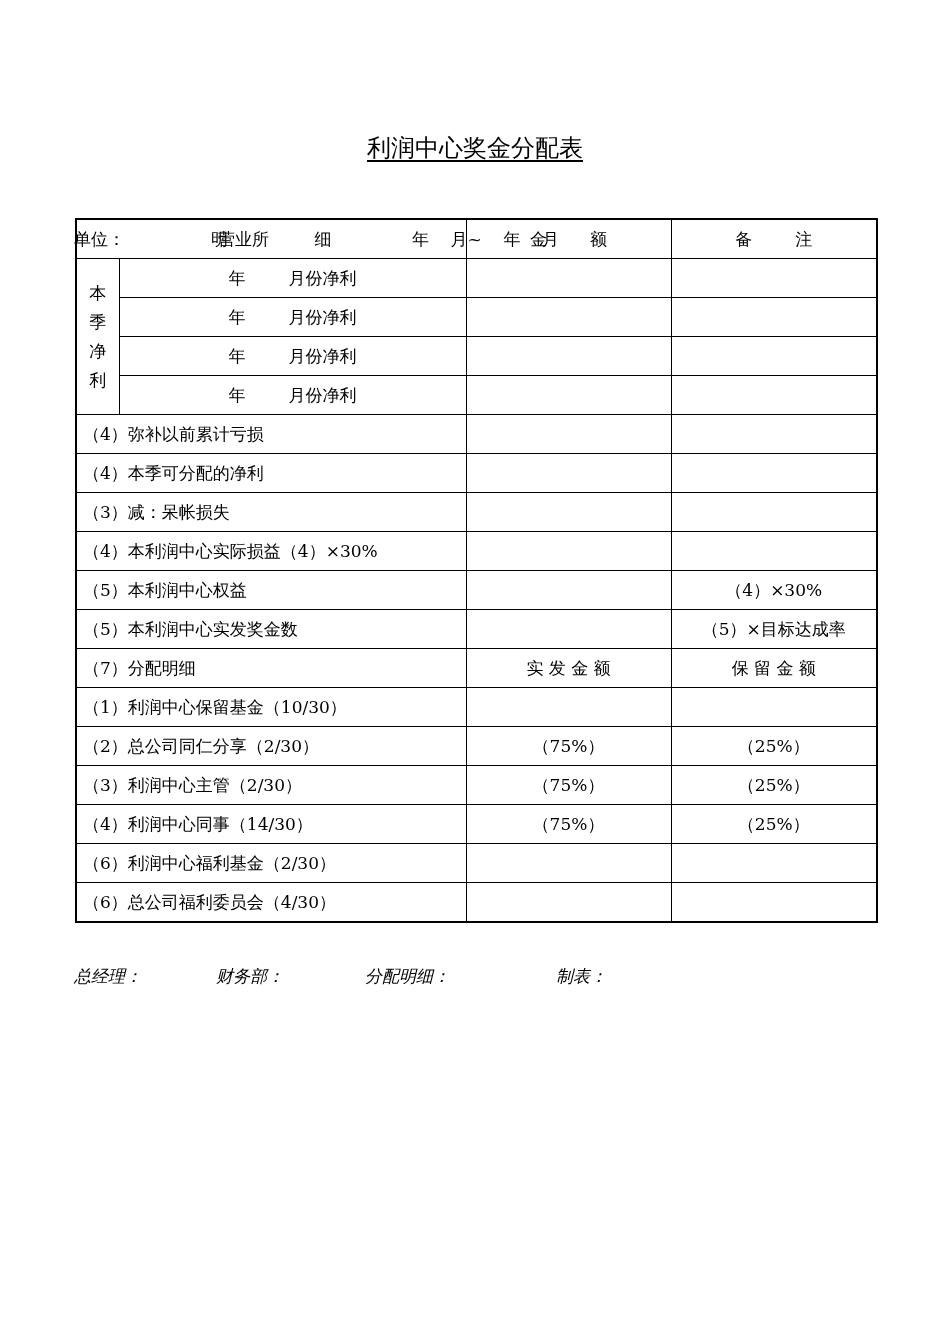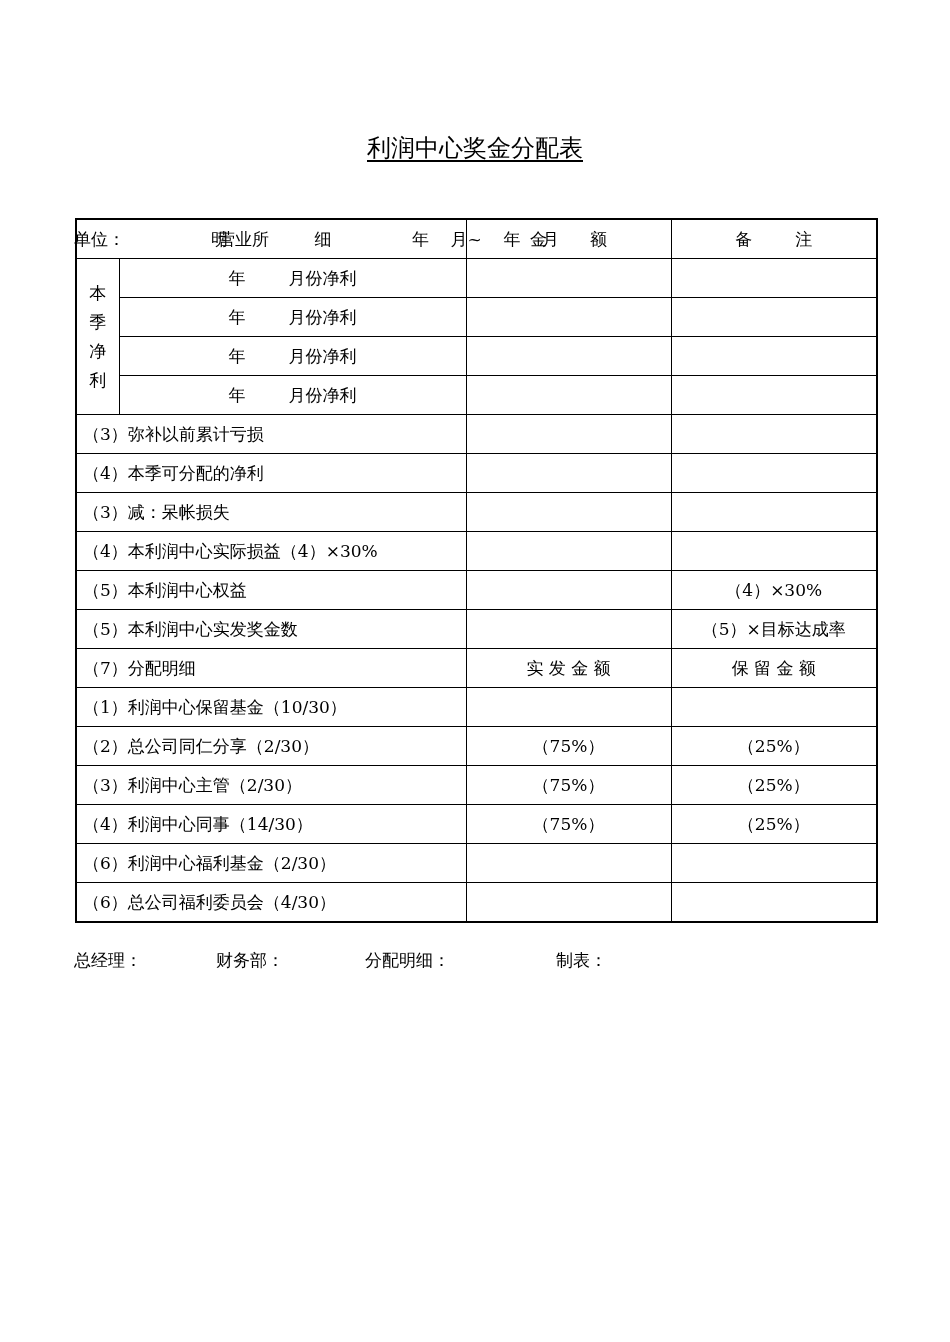--- a/index.html
+++ b/index.html
@@ -29,21 +29,21 @@
   td.center { text-align: center; padding: 0 !important; }
   td.vert {
     text-align: center; padding: 0 !important; line-height: 29px;
     white-space: normal !important;
   }
   td.vert span { display: block; }
   .footer {
     position: absolute; top: 949px; left: 74px; width: 800px; height: 22px;
     font-size: 17px;
   }
-  .footer span { position: absolute; top: 0; white-space: pre; }
+  .footer span { position: absolute; top: 16px; white-space: pre; font-style: italic; }
 </style>
 </head>
 <body>
 
 <div class="title">利润中心奖金分配表</div>
 
 <div class="meta-line">
   <span style="left:0">单位：</span>
   <span style="left:144px">营业所</span>
   <span style="left:338px">年    月~    年    月</span>
@@ -84,21 +84,21 @@
       <td></td>
       <td></td>
     </tr>
     <tr>
       <td class="center">年        月份净利</td>
       <td></td>
       <td></td>
     </tr>
 
     <tr>
-      <td colspan="2">（3）弥补以前累计亏损</td>
+      <td colspan="2">（4）弥补以前累计亏损</td>
       <td class="center"></td>
       <td class="center"></td>
     </tr>
     <tr>
       <td colspan="2">（4）本季可分配的净利</td>
       <td class="center"></td>
       <td class="center"></td>
     </tr>
     <tr>
       <td colspan="2">（3）减：呆帐损失</td>

